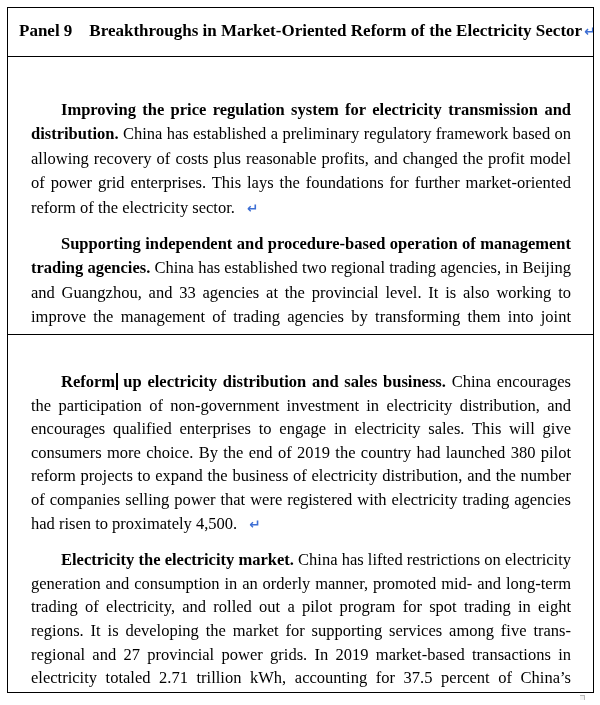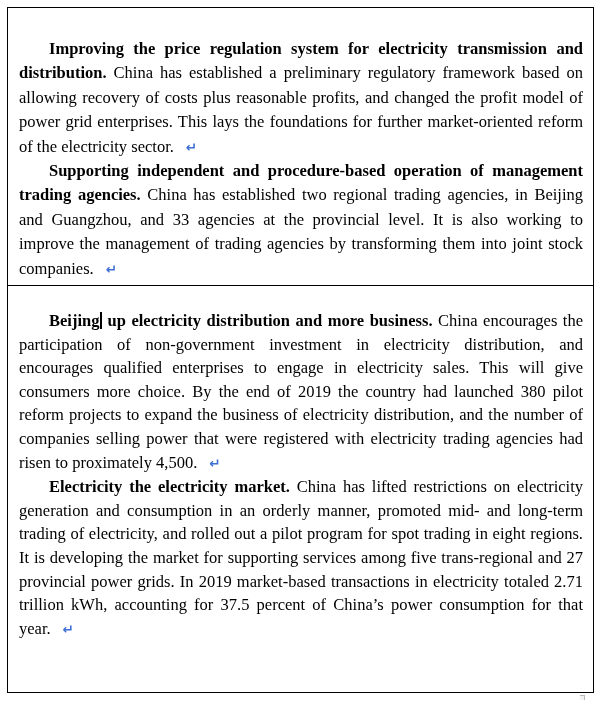--- a/index.html
+++ b/index.html
@@ -54,21 +54,21 @@
   }
   .row-b {
     box-sizing: border-box;
     height: 355.5px;
     padding: 23px 10px 0 11px;
     font-size: 16.5px;
     line-height: 23.6px;
     overflow: hidden;
   }
   p.doc-par {
-    margin: 0;
+    margin: 12px;
     text-indent: 30px;
     text-align: justify;
   }
   .lead {
     font-weight: bold;
   }
   .pilcrow {
     color: #3E6FD4;
     font-family: "DejaVu Sans", sans-serif;
     font-size: 13.5px;
@@ -102,36 +102,39 @@
     background: #f2f2f2;
   }
 </style>
 </head>
 <body>
 
 <div class="page">
 
   <div class="doc-table">
 
+    <div class="row-title">
+      <span>Panel 9</span><span class="title-gap"></span><span>Breakthroughs in Market-Oriented Reform of the Electricity Sector</span><span class="pilcrow-title">↵</span>
+    </div>
 
     <div class="row-a">
       <p class="doc-par">
         <span class="lead">Improving the price regulation system for electricity transmission and distribution.</span>
         <span>China has established a preliminary regulatory framework based on allowing recovery of costs plus reasonable profits, and changed the profit model of power grid enterprises. This lays the foundations for further market-oriented reform of the electricity sector.</span><span class="pilcrow">↵</span>
       </p>
       <p class="doc-par">
         <span class="lead">Supporting independent and procedure-based operation of management trading agencies.</span>
         <span>China has established two regional trading agencies, in Beijing and Guangzhou, and 33 agencies at the provincial level. It is also working to improve the management of trading agencies by transforming them into joint stock companies.</span><span class="pilcrow">↵</span>
       </p>
     </div>
 
     <div class="row-b">
       <p class="doc-par">
-        <span class="lead">Beijing</span><span class="caret"></span>
-        <span class="lead">up electricity distribution and more business.</span>
+        <span class="lead">Reform</span><span class="caret"></span>
+        <span class="lead">up electricity distribution and sales business.</span>
         <span>China encourages the participation of non-government investment in electricity distribution, and encourages qualified enterprises to engage in electricity sales. This will give consumers more choice. By the end of 2019 the country had launched 380 pilot reform projects to expand the business of electricity distribution, and the number of companies selling power that were registered with electricity trading agencies had risen to proximately 4,500.</span><span class="pilcrow">↵</span>
       </p>
       <p class="doc-par">
         <span class="lead">Electricity the electricity market.</span>
         <span>China has lifted restrictions on electricity generation and consumption in an orderly manner, promoted mid- and long-term trading of electricity, and rolled out a pilot program for spot trading in eight regions. It is developing the market for supporting services among five trans-regional and 27 provincial power grids. In 2019 market-based transactions in electricity totaled 2.71 trillion kWh, accounting for 37.5 percent of China’s power consumption for that year.</span><span class="pilcrow">↵</span>
       </p>
     </div>
 
   </div>
 

